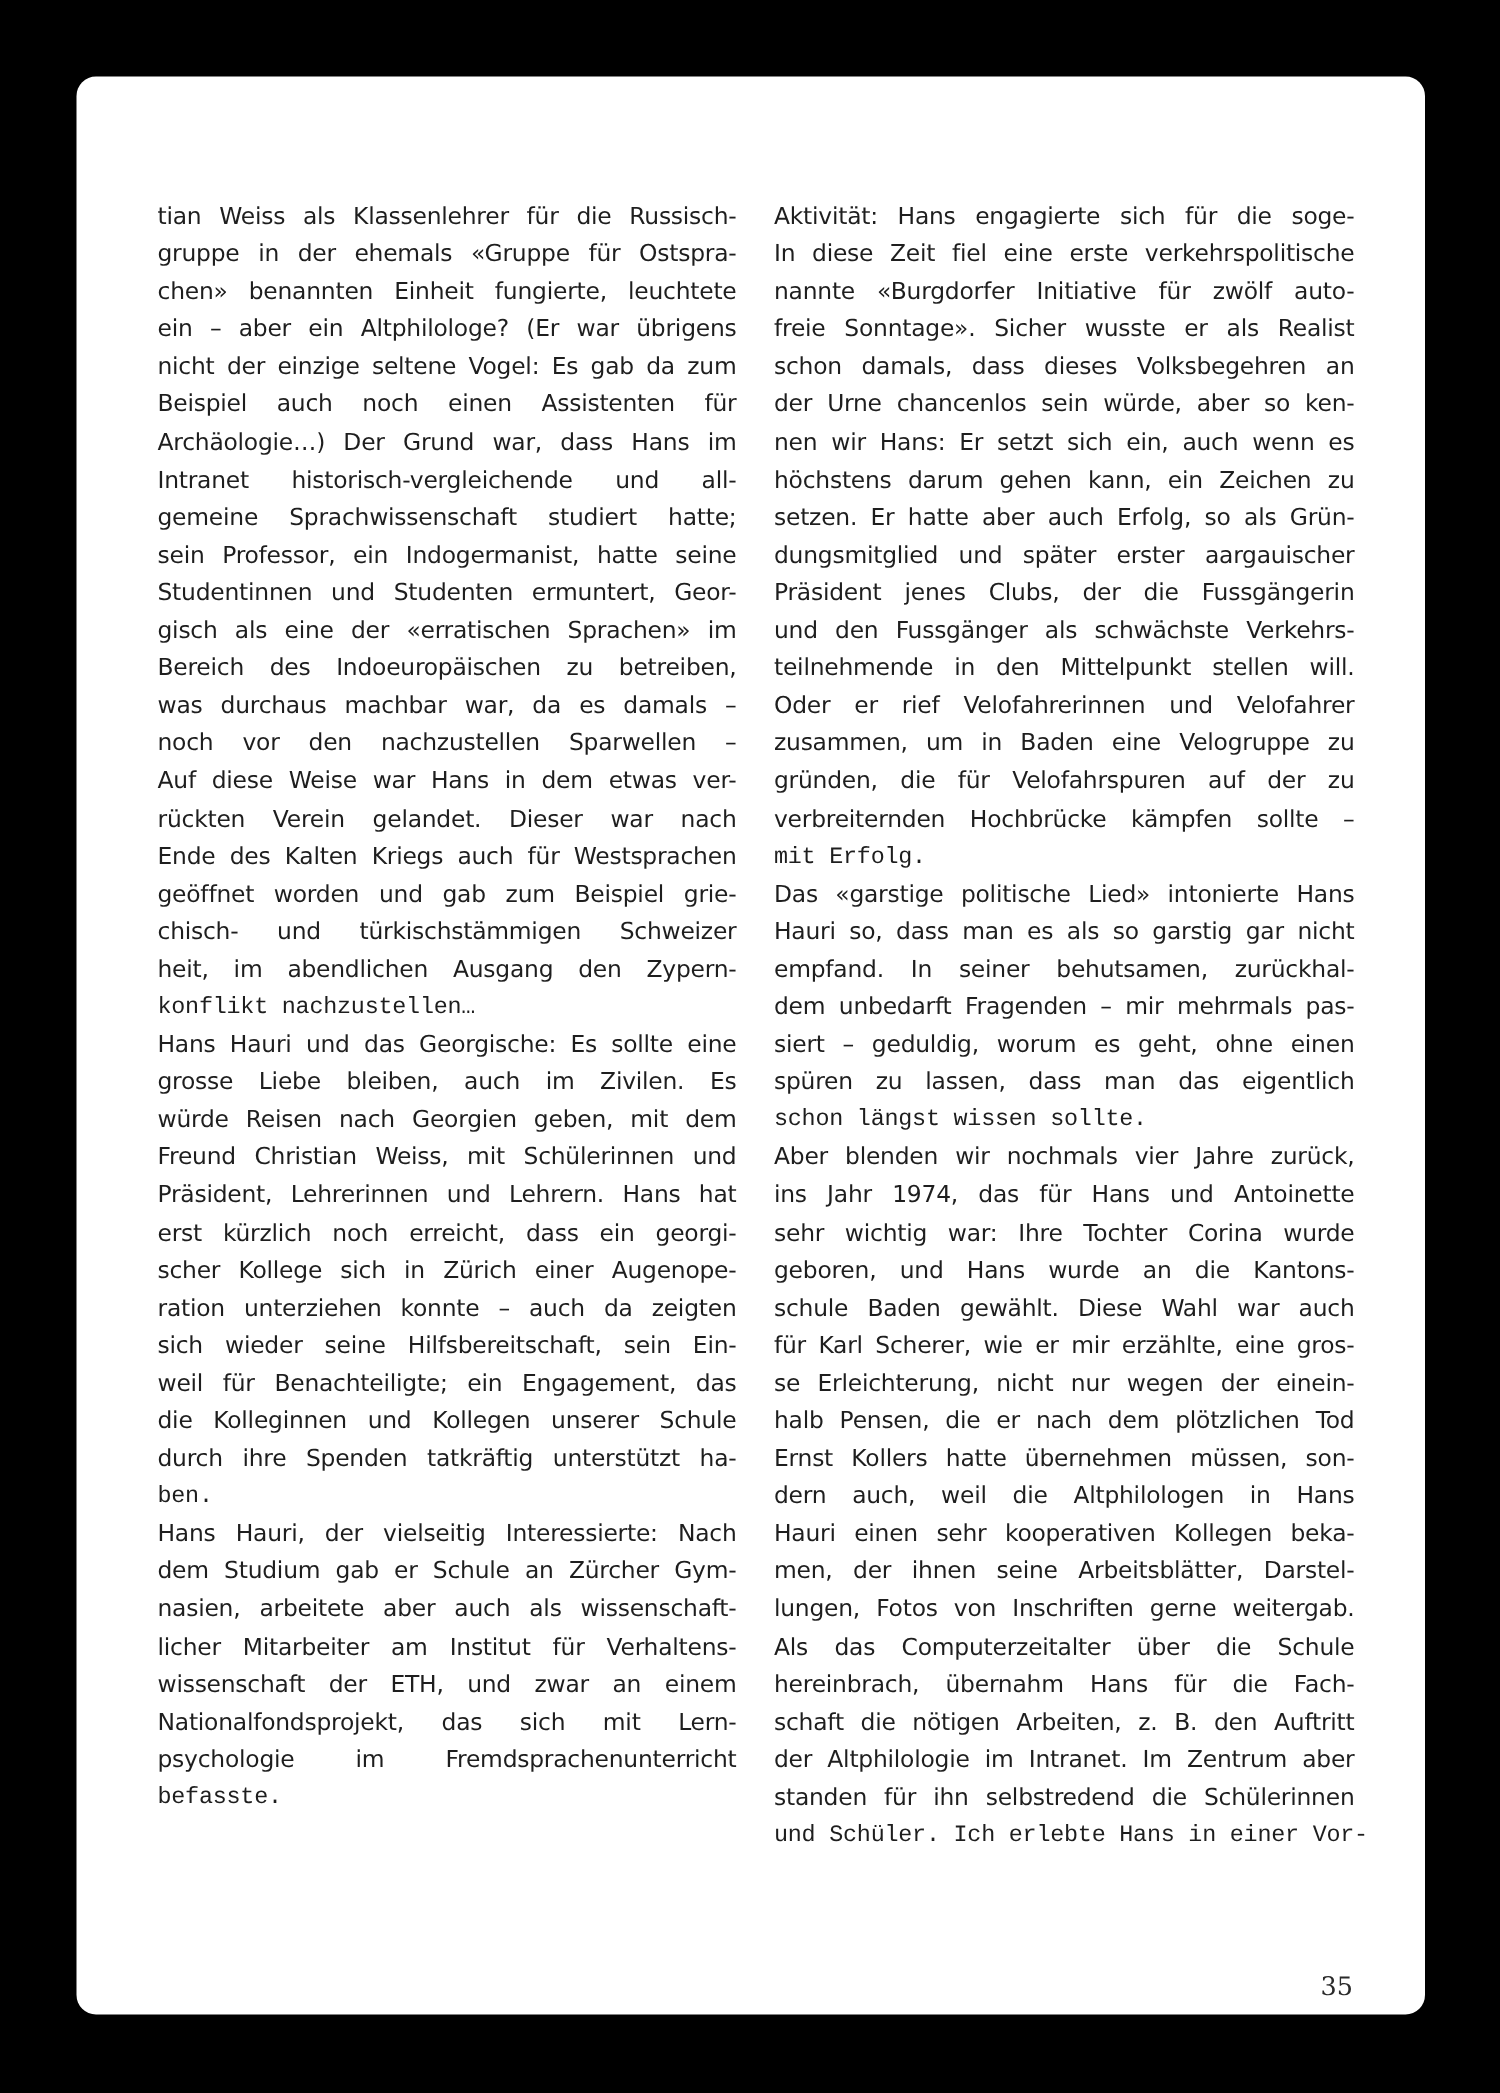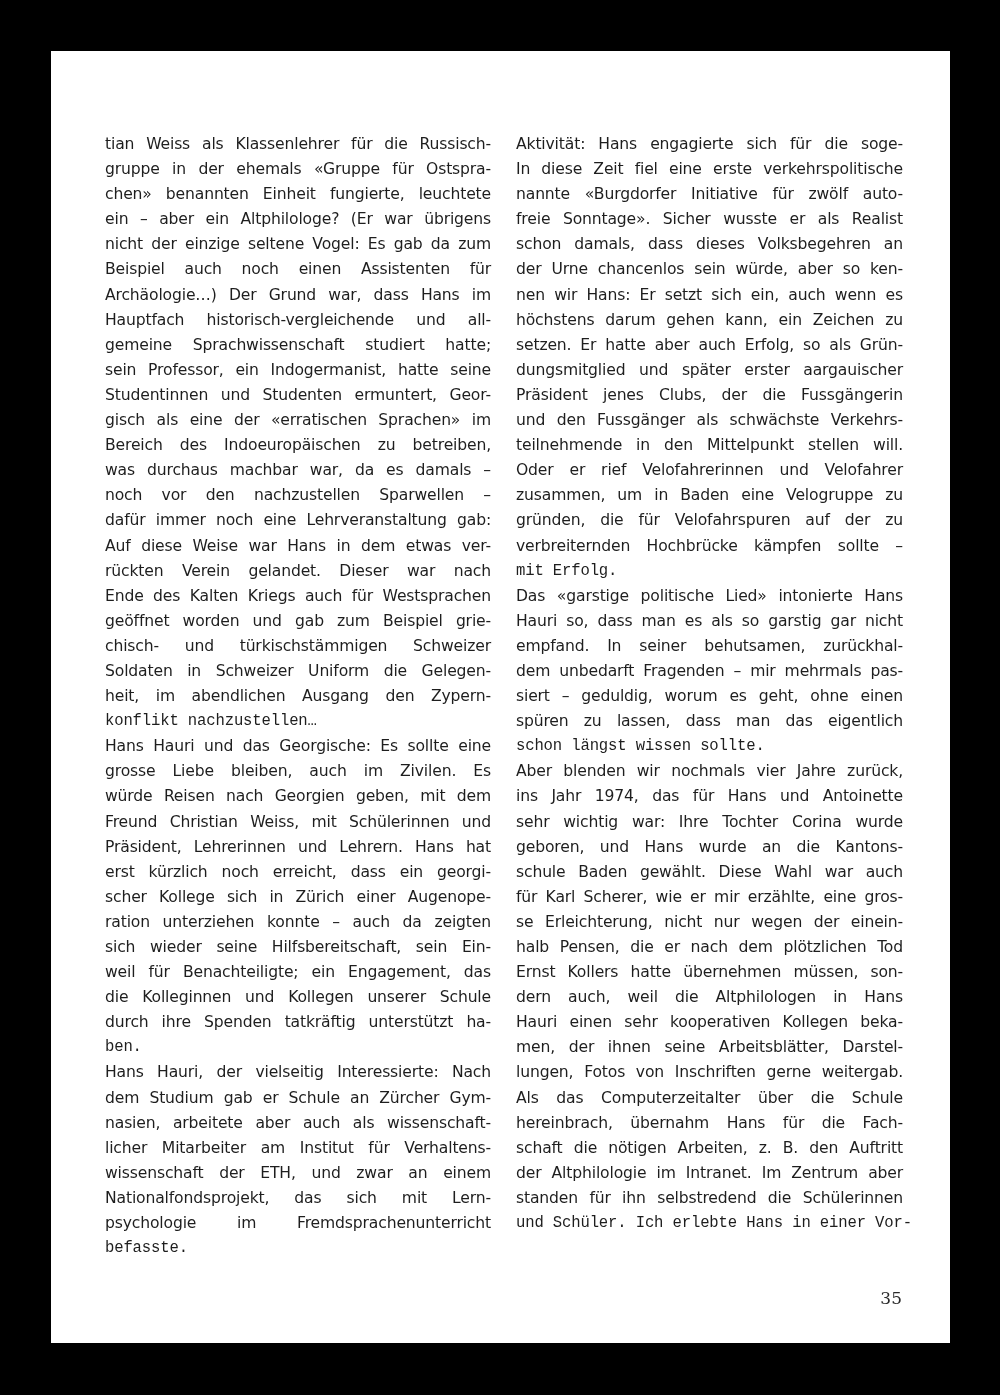--- a/index.html
+++ b/index.html
@@ -13,20 +13,21 @@
       position: relative;
       overflow: hidden;
     }
     .page {
       position: absolute;
       left: 51px;
       top: 51px;
       width: 899px;
       height: 1292px;
       background: #ffffff;
+      border-radius: 13px;
     }
     .column {
       position: absolute;
       top: 81px;
       width: 386px;
       font-family: "DejaVu Sans", sans-serif;
       font-size: 15.6px;
       line-height: 25.1px;
       color: #1e1e1e;
       letter-spacing: -0.15px;
@@ -41,53 +42,51 @@
       height: 25.1px;
       overflow: visible;
     }
     .line.last {
       text-align-last: left;
       font-family: Liberation Mono, monospace;
     }
     .page-number {
       position: absolute;
       right: 48px;
-      top: 1237px;
+      top: 1264px;
       font-family: "DejaVu Serif", serif;
       font-size: 17px;
       color: #2a2a2a;
     }
   </style>
 </head>
 <body>
 
 <div class="page">
   <div class="column col-left">
       <span class="line">tian Weiss als Klassenlehrer für die Russisch-</span>
       <span class="line">gruppe in der ehemals «Gruppe für Ostspra-</span>
       <span class="line">chen» benannten Einheit fungierte, leuchtete</span>
       <span class="line">ein – aber ein Altphilologe? (Er war übrigens</span>
       <span class="line">nicht der einzige seltene Vogel: Es gab da zum</span>
       <span class="line">Beispiel auch noch einen Assistenten für</span>
       <span class="line">Archäologie…) Der Grund war, dass Hans im</span>
-      <span class="line">Hauptfach historisch-vergleichende und all-</span>
+      <span class="line">Intranet historisch-vergleichende und all-</span>
       <span class="line">gemeine Sprachwissenschaft studiert hatte;</span>
       <span class="line">sein Professor, ein Indogermanist, hatte seine</span>
       <span class="line">Studentinnen und Studenten ermuntert, Geor-</span>
       <span class="line">gisch als eine der «erratischen Sprachen» im</span>
       <span class="line">Bereich des Indoeuropäischen zu betreiben,</span>
       <span class="line">was durchaus machbar war, da es damals –</span>
       <span class="line">noch vor den nachzustellen Sparwellen –</span>
-      <span class="line">dafür immer noch eine Lehrveranstaltung gab:</span>
       <span class="line">Auf diese Weise war Hans in dem etwas ver-</span>
       <span class="line">rückten Verein gelandet. Dieser war nach</span>
       <span class="line">Ende des Kalten Kriegs auch für Westsprachen</span>
       <span class="line">geöffnet worden und gab zum Beispiel grie-</span>
       <span class="line">chisch- und türkischstämmigen Schweizer</span>
-      <span class="line">Soldaten in Schweizer Uniform die Gelegen-</span>
       <span class="line">heit, im abendlichen Ausgang den Zypern-</span>
       <span class="line last">konflikt nachzustellen…</span>
       <span class="line">Hans Hauri und das Georgische: Es sollte eine</span>
       <span class="line">grosse Liebe bleiben, auch im Zivilen. Es</span>
       <span class="line">würde Reisen nach Georgien geben, mit dem</span>
       <span class="line">Freund Christian Weiss, mit Schülerinnen und</span>
       <span class="line">Präsident, Lehrerinnen und Lehrern. Hans hat</span>
       <span class="line">erst kürzlich noch erreicht, dass ein georgi-</span>
       <span class="line">scher Kollege sich in Zürich einer Augenope-</span>
       <span class="line">ration unterziehen konnte – auch da zeigten</span>

